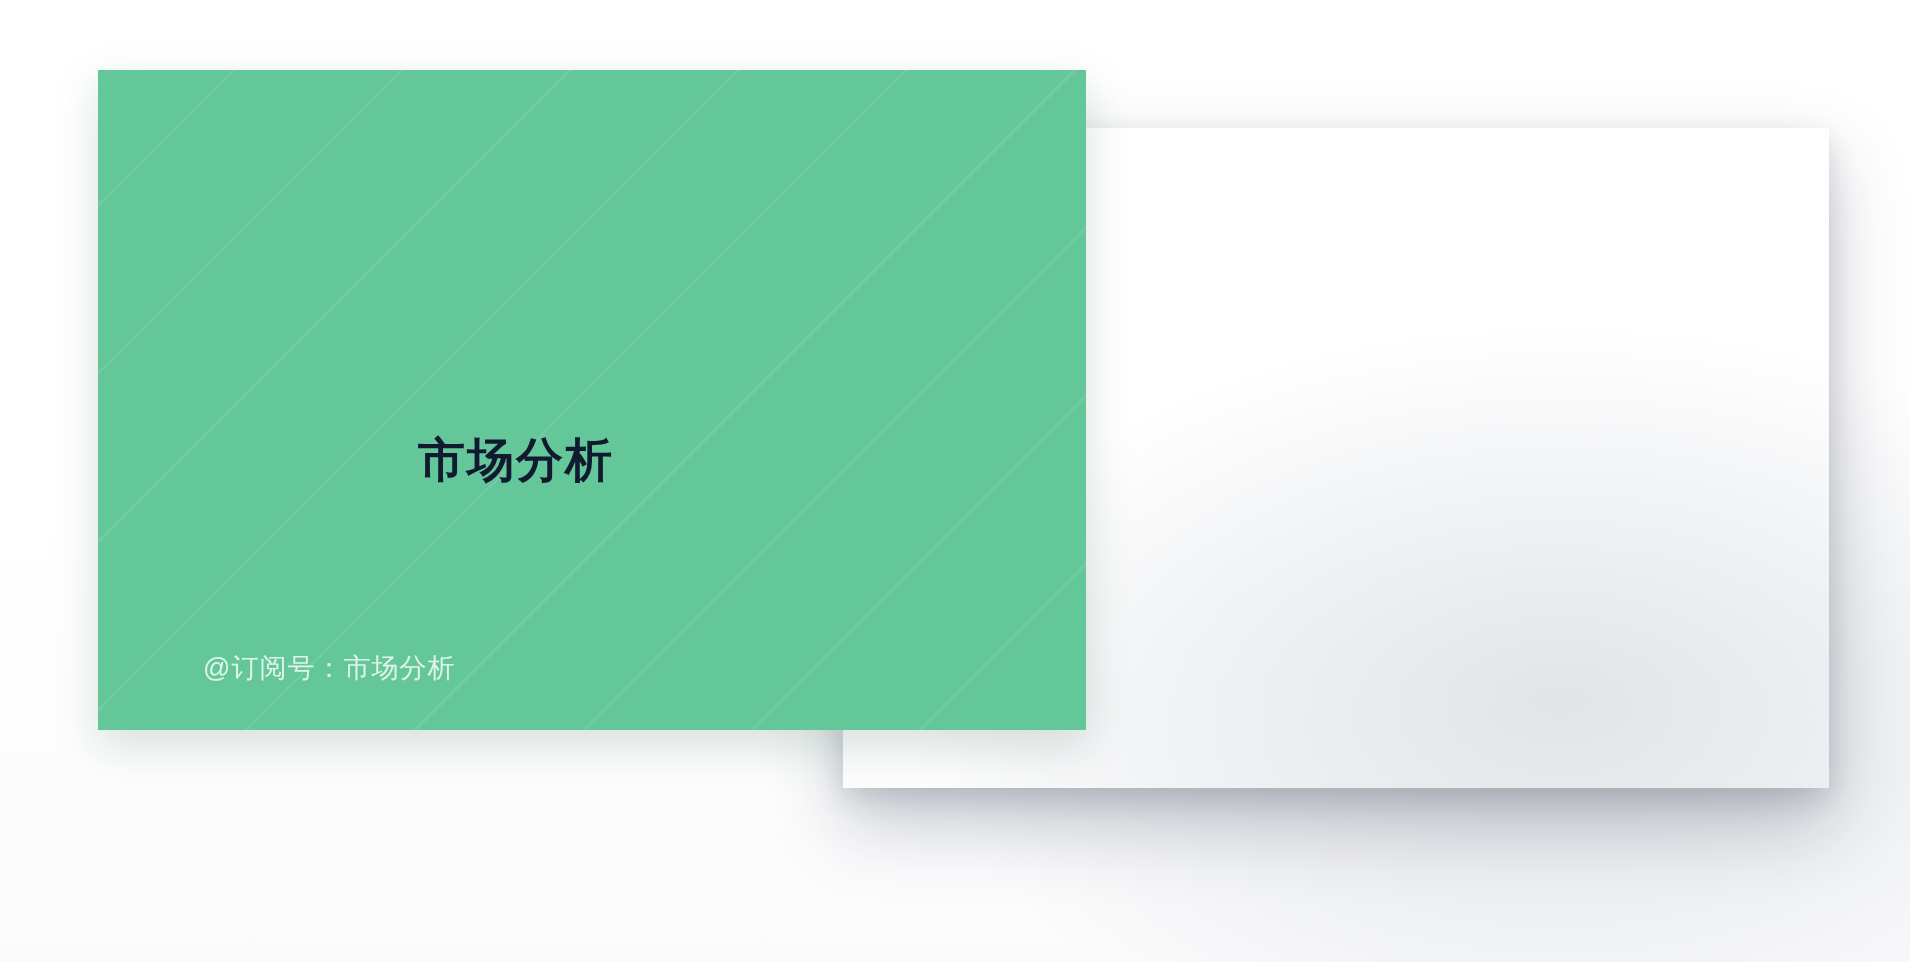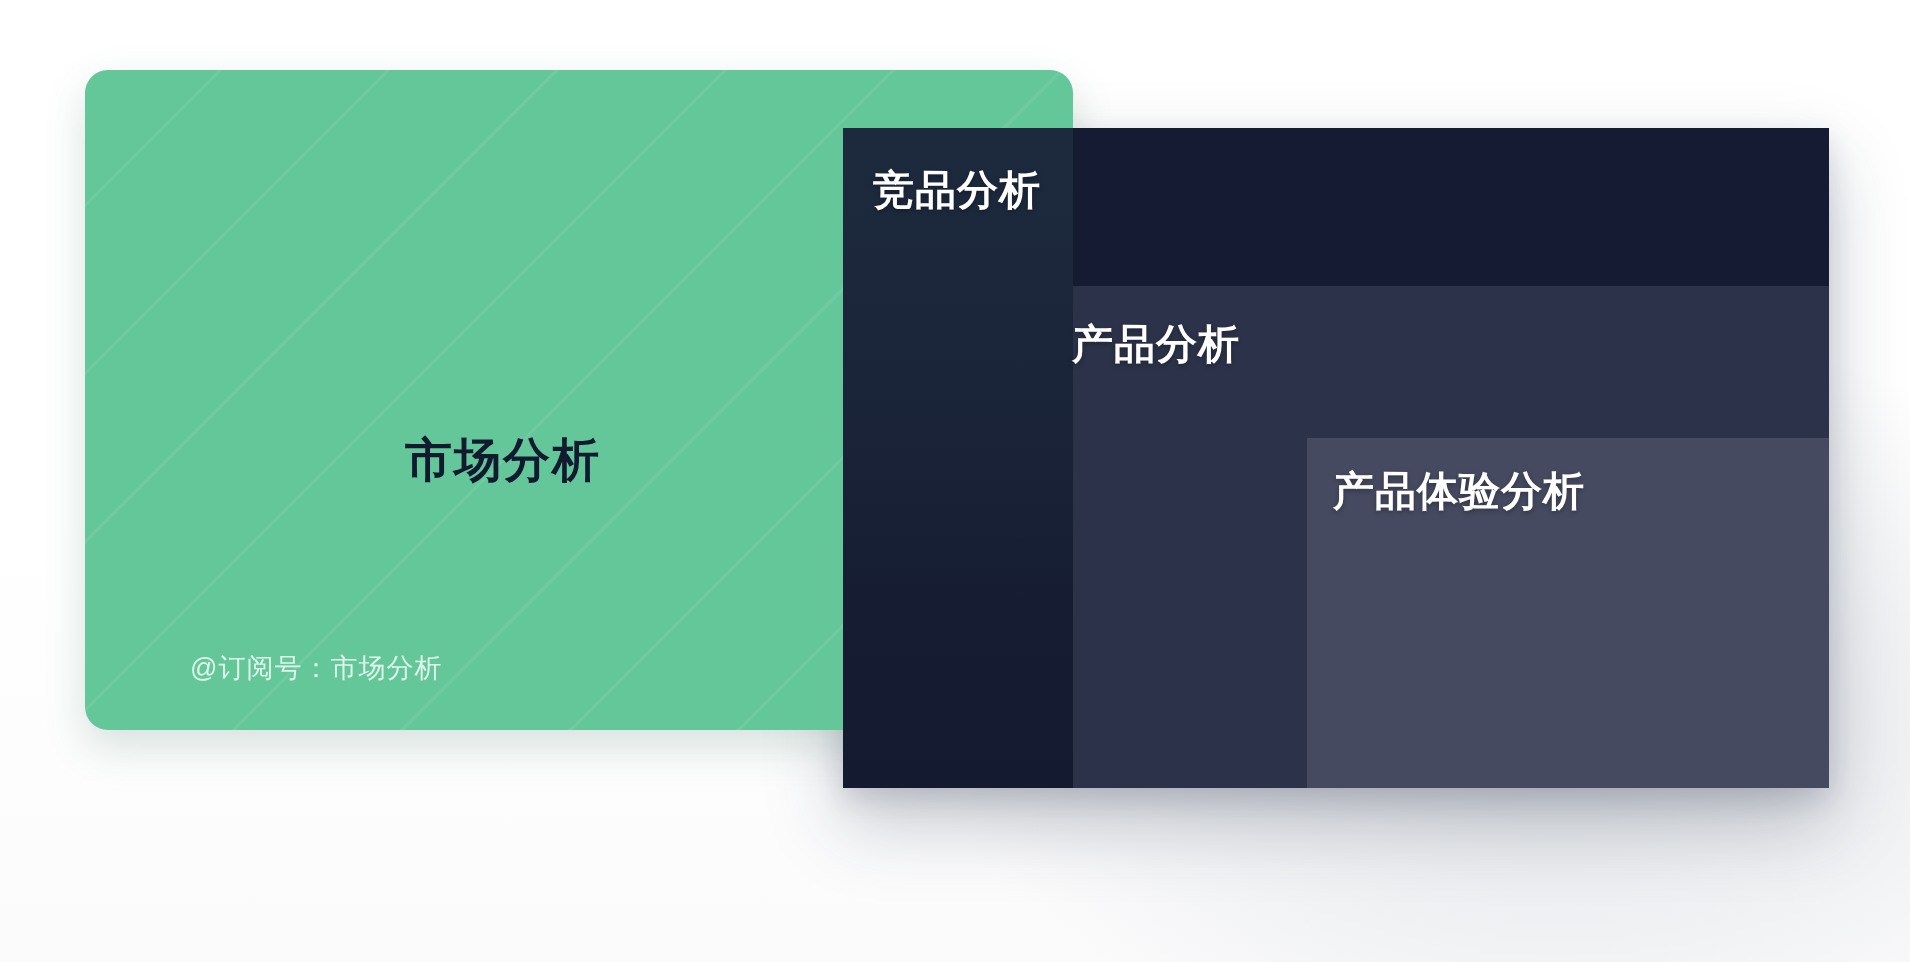--- a/index.html
+++ b/index.html
@@ -34,35 +34,34 @@
     box-shadow:
       0 34px 70px rgba(35, 45, 70, 0.26),
       0 10px 26px rgba(35, 45, 70, 0.14);
     background: transparent;
     pointer-events: none;
   }
 
   
   .green-panel {
     position: absolute;
-    left: 85px;
+    left: 98px;
     top: 70px;
     width: 988px;
     height: 660px;
     background-color: #63c79a;
     background-image: repeating-linear-gradient(
       -45deg,
       rgba(255,255,255,0.00) 0px,
       rgba(255,255,255,0.00) 116px,
       rgba(255,255,255,0.075) 116px,
       rgba(255,255,255,0.075) 119px
     );
     box-shadow: 0 16px 42px rgba(60, 110, 90, 0.20);
     overflow: hidden;
-    border-radius: 23px;
   }
   .green-title {
     position: absolute;
     left: 0;
     right: 0;
     top: 366px;
     text-align: center;
     font-size: 47px;
     font-weight: 700;
     letter-spacing: 2px;
@@ -165,33 +164,14 @@
 
 <div class="stage">
 
   <div class="shadow-slab"></div>
 
   <div class="green-panel">
     <div class="green-title">市场分析</div>
     <div class="watermark">@订阅号：市场分析</div>
   </div>
 
-  <div class="dark-stack">
-
-    <div class="spine"></div>
-
-    <div class="band band-2-under"></div>
-
-    <div class="band band-1"></div>
-
-    <div class="band band-2"></div>
-
-    <div class="band band-3"></div>
-
-    <div class="band-label label-competitor">竞品分析</div>
-
-    <div class="band-label label-product">产品分析</div>
-
-    <div class="band-label label-experience">产品体验分析</div>
-
-  </div>
 
 </div>
 
 </body></html>

